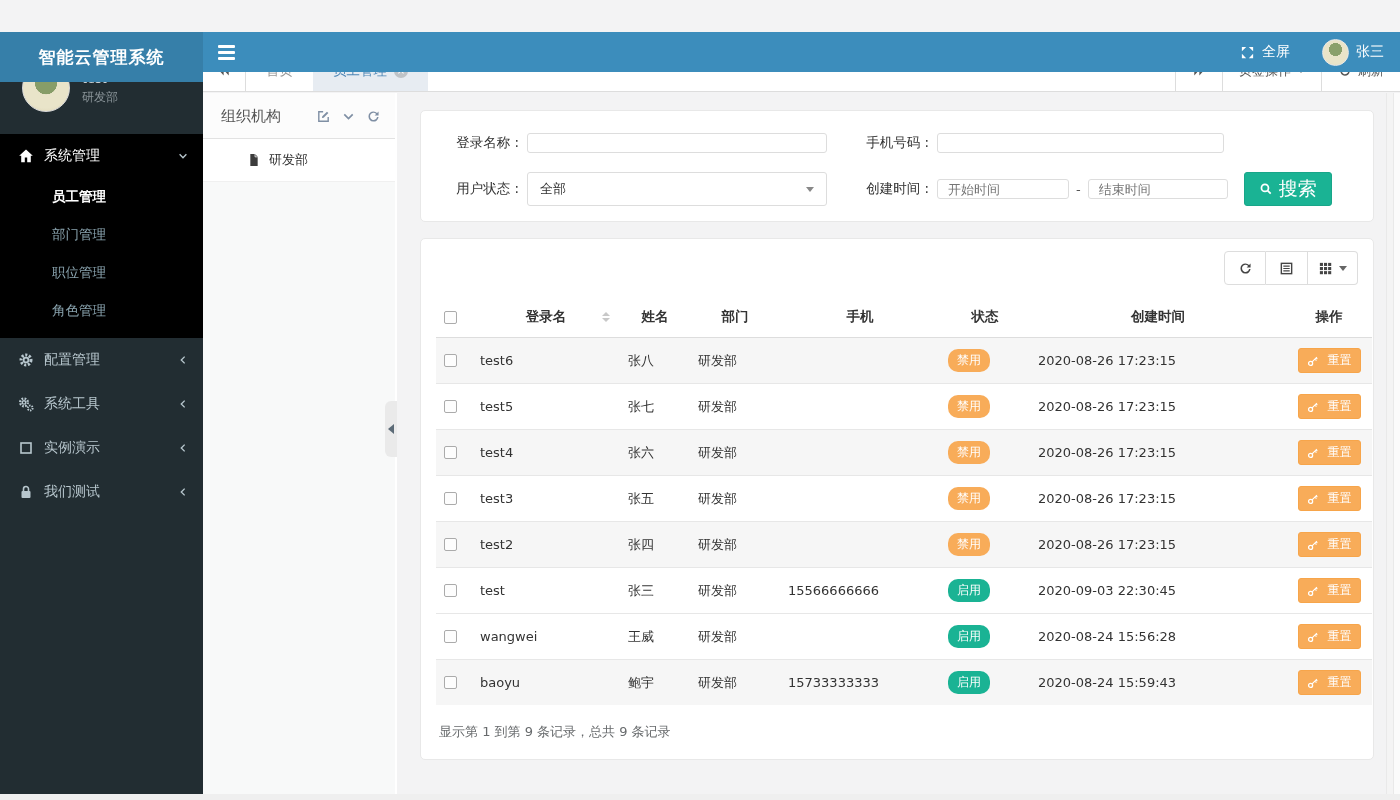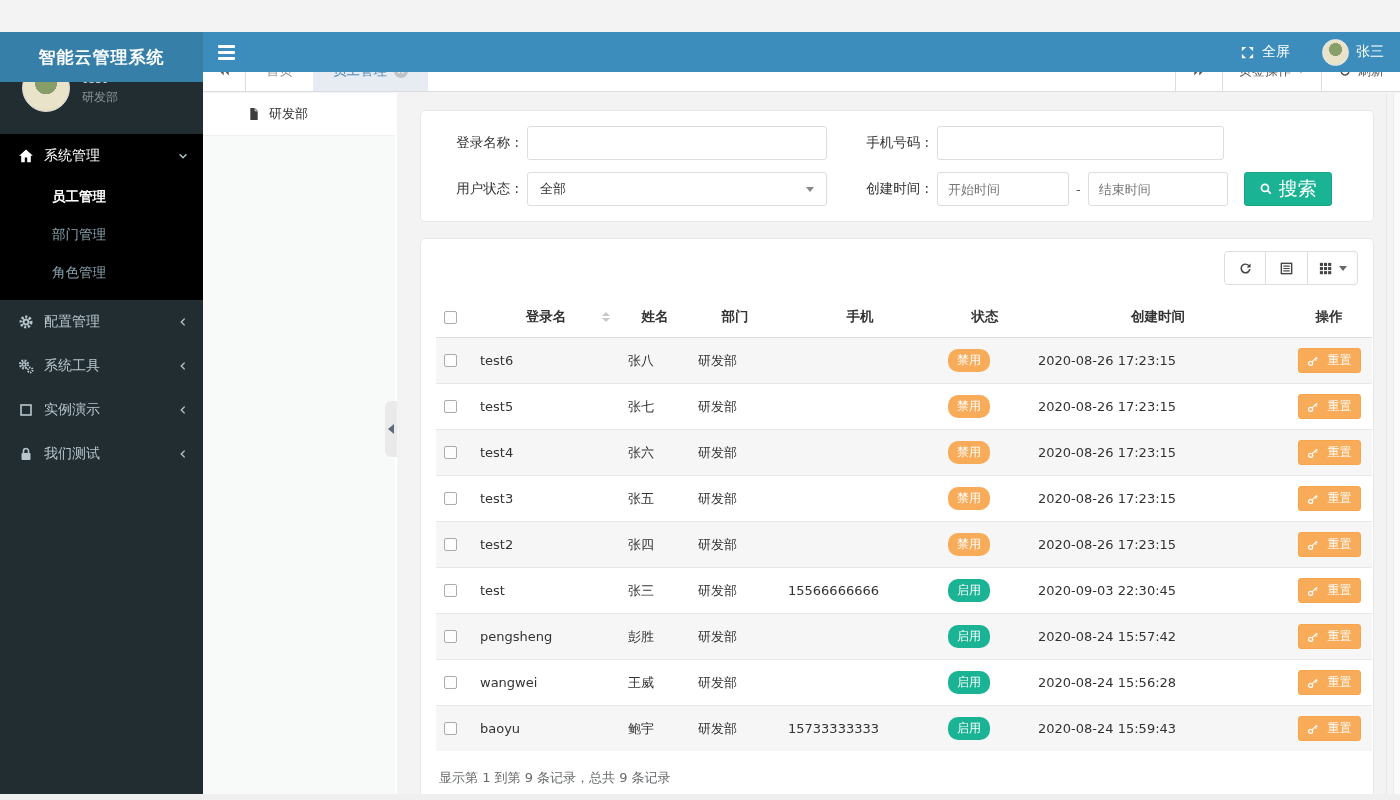--- a/index.html
+++ b/index.html
@@ -59,21 +59,21 @@
   .collapse-handle { position:absolute; right:-2px; top:308px; width:12px; height:56px; background:#eaeaea; border-radius:6px 0 0 6px; display:flex; align-items:center; justify-content:center; cursor:pointer; }
   .collapse-handle i { display:block; width:0; height:0; border-top:5px solid transparent; border-bottom:5px solid transparent; border-right:6px solid #5c6b77; }
 
   
   .main { position:absolute; left:399px; top:93px; right:14px; bottom:6px; padding:17px 12px 0 21px; }
   .card { background:#fff; border:1px solid #e8e8e8; border-radius:5px; }
   .search-card { padding:15px 20px; margin-bottom:16px; }
   .form-row { display:flex; align-items:center; height:34px; }
   .form-row + .form-row { margin-top:12px; }
   .f-label { width:78px; text-align:right; color:#333; margin-right:8px; font-size:13.5px; white-space:nowrap; }
-  .f-input { height:34px; border:1px solid #ddd; border-radius:3px; background:#fff; padding:0 10px; font-size:13px; color:#333; font-family:inherit; outline:none; }
+  .f-input { height:20px; border:1px solid #ddd; border-radius:3px; background:#fff; padding:0 10px; font-size:13px; color:#333; font-family:inherit; outline:none; }
   .w-login { width:300px; } .w-phone { width:287px; }
   .gap2 { margin-left:24px; }
   .f-select { width:300px; height:34px; border:1px solid #ddd; border-radius:3px; display:flex; align-items:center; padding:0 12px; cursor:pointer; color:#333;gap:26px; }
   .f-select .caret { margin-left:auto; border-top-color:#888; }
   .w-start { width:132px; } .w-end { width:140px; }
   .dash { margin:0 7px; color:#555; }
   .btn-search { margin-left:16px; height:34px; padding:0 14px; background:#1ab394; border:1px solid #18a689; border-radius:3px; color:#fff; font-size:19px; display:flex; align-items:center; gap:6px; cursor:pointer; font-family:inherit; }
 
   
   .table-card { padding:12px 15px 18px 15px; min-height:518px; }
@@ -226,20 +226,23 @@
             </svg>
         </div>
         <ul class="submenu">
           <li>
               <a class="active">员工管理</a>
             </li>
           <li>
               <a>部门管理</a>
             </li>
           <li>
+              <a>职位管理</a>
+            </li>
+          <li>
               <a>角色管理</a>
             </li>
         </ul>
       </li>
       <li class="menu-item">
         <div class="menu-link">
           <svg class="mi ic">
               <use href="#i-gear"></use>
             </svg>
           <span>配置管理</span>
@@ -311,20 +314,34 @@
       <div class="tr-item">
         <svg class="ic" width="14" height="14">
             <use href="#i-refresh"></use>
           </svg>
         <span>刷新</span>
       </div>
     </div>
   </div>
 
   <div class="tree-panel">
+    <div class="tree-head">
+      <span class="tree-title">组织机构</span>
+      <span class="tree-tools">
+        <svg class="tt ic">
+            <use href="#i-edit"></use>
+          </svg>
+        <svg class="tt ic">
+            <use href="#i-chev-down"></use>
+          </svg>
+        <svg class="tt ic">
+            <use href="#i-refresh"></use>
+          </svg>
+      </span>
+    </div>
     <div class="tree-item">
       <svg class="ti ic">
           <use href="#i-file"></use>
         </svg>
       <span>研发部</span>
     </div>
     <div class="collapse-handle">
         <i></i>
       </div>
   </div>
@@ -516,39 +533,20 @@
     <td>2020-09-03 22:30:45</td>
     <td class="c-op">
       <button class="btn-reset">
         <svg class="ic" width="12" height="12">
                     <use href="#i-key"></use>
                   </svg>
         <span>重置</span>
       </button>
     </td>
   </tr>
-            <tr class="striped">
-    <td>
-                <div class="cb"></div>
-              </td>
-    <td>pengsheng</td>
-    <td>彭胜</td>
-    <td>研发部</td>
-    <td></td>
-    <td><span class="badge" style="background: rgb(26, 179, 148);">启用</span></td>
-    <td>2020-08-24 15:57:42</td>
-    <td class="c-op">
-      <button class="btn-reset">
-        <svg class="ic" width="12" height="12">
-                    <use href="#i-key"></use>
-                  </svg>
-        <span>重置</span>
-      </button>
-    </td>
-  </tr>
             <tr>
     <td>
                 <div class="cb"></div>
               </td>
     <td>wangwei</td>
     <td>王威</td>
     <td>研发部</td>
     <td></td>
     <td><span class="badge" style="background: rgb(26, 179, 148);">启用</span></td>
     <td>2020-08-24 15:56:28</td>

